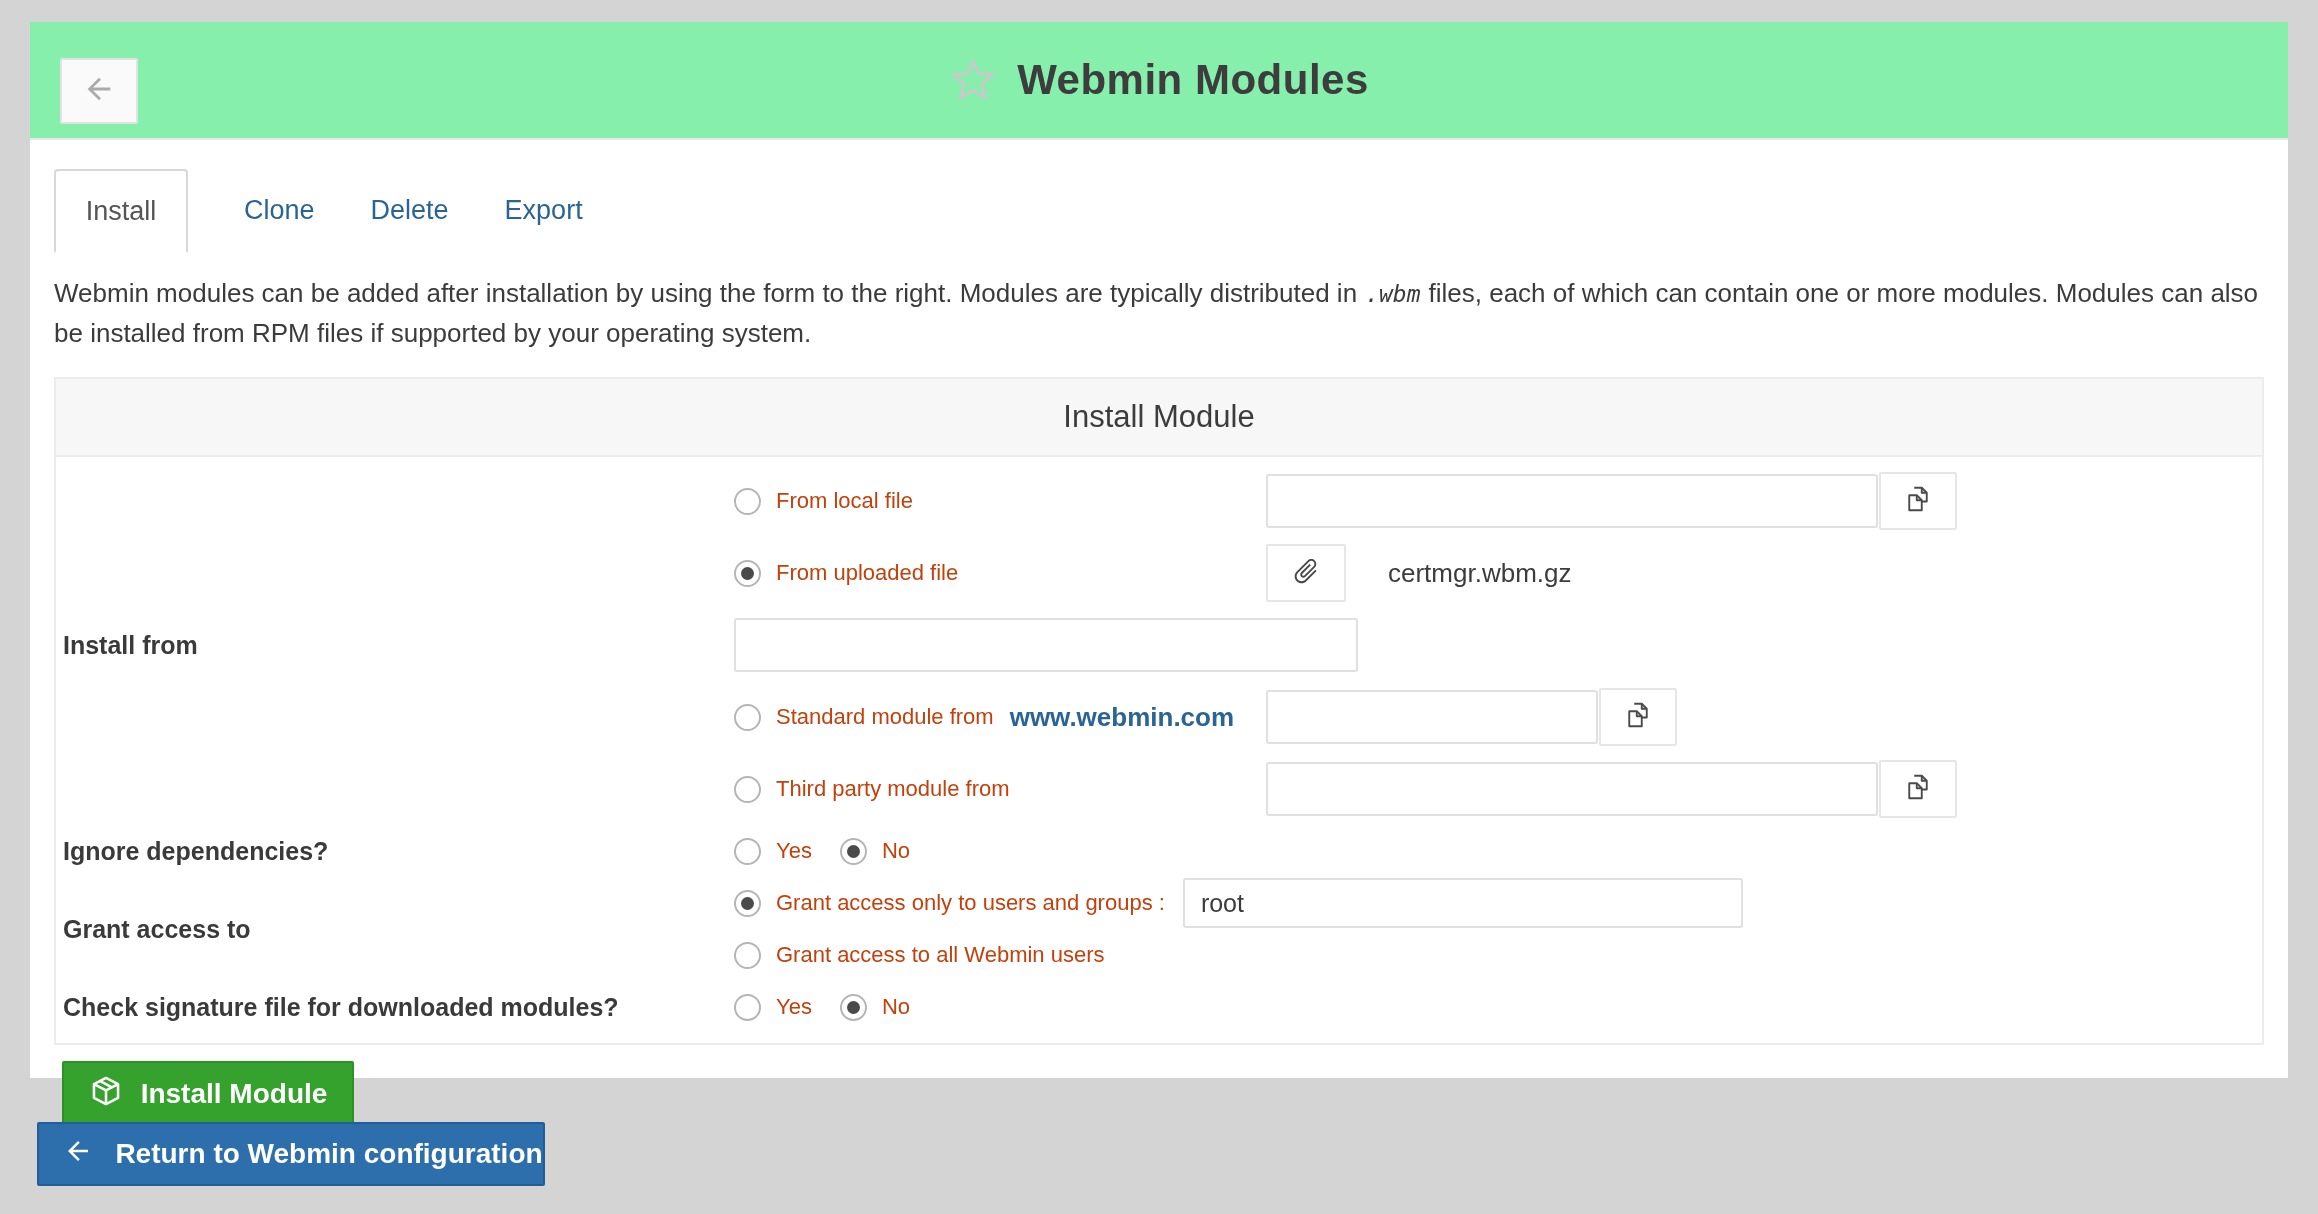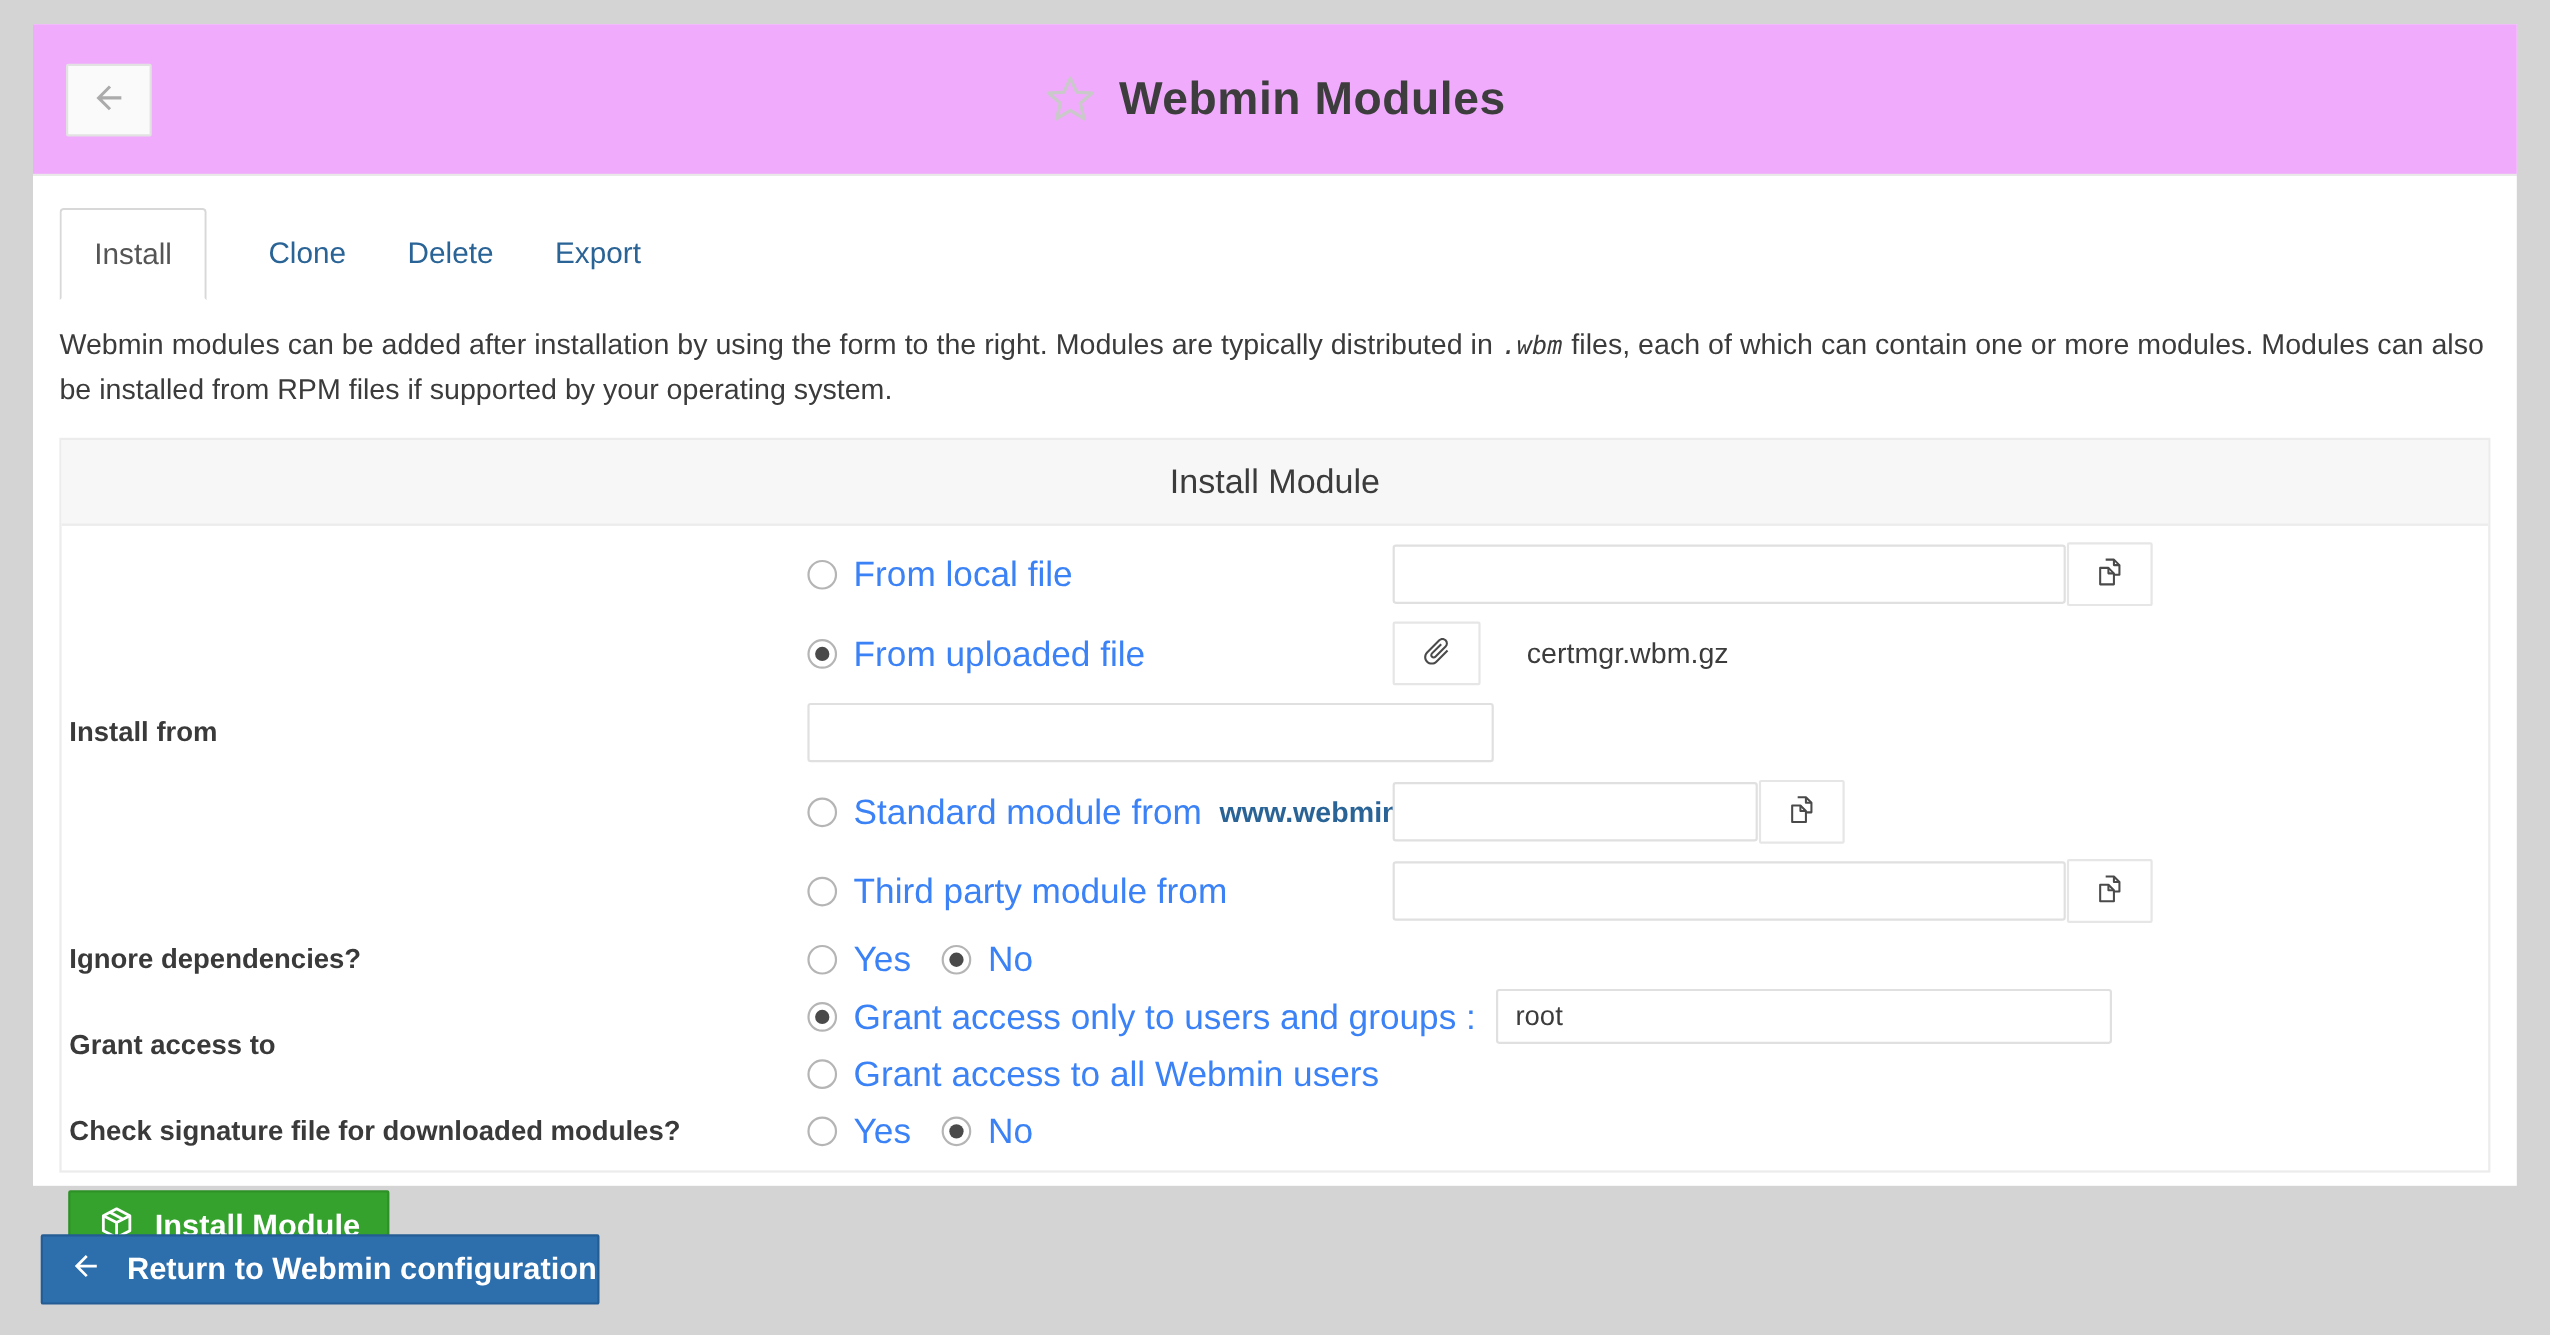--- a/index.html
+++ b/index.html
@@ -11,21 +11,21 @@
     position:relative;
     overflow:hidden;
   }
   .panel {
     position:absolute; left:30px; top:22px;
     width:2258px; height:1056px;
     background:#ffffff;
   }
   
   .panel-header {
-    height:138px; background:#f0abfc; border-bottom:2px solid #e9e9e9;
+    height:118px; background:#86efac; border-bottom:2px solid #e9e9e9;
     position:relative;
   }
   .back-btn {
     position:absolute; left:30px; top:36px;
     width:78px; height:66px;
     background:#fafafa; border:2px solid #e2e2e2; border-radius:2px;
     display:flex; align-items:center; justify-content:center;
     cursor:pointer;
   }
   .back-btn svg { width:34px; height:34px; }
@@ -79,21 +79,21 @@
   .radio {
     width:27px; height:27px; flex:none;
     border:2px solid #b5b5b5; border-radius:50%;
     margin-right:15px; background:#fff;
     display:flex; align-items:center; justify-content:center;
     cursor:pointer;
   }
   .radio .dot { width:13px; height:13px; border-radius:50%; background:#4a4a4a; display:none; }
   .radio.checked .dot { display:block; }
 
-  .opt-label { font-size:32px; color:#3b82f6; white-space:nowrap; }
+  .opt-label { font-size:22px; color:#c2410c; white-space:nowrap; }
   .opt { display:flex; align-items:center; }
   .opt-col { width:532px; flex:none; }
 
   .weblink { font-size:26px; font-weight:bold; color:#2a6496; text-decoration:none; margin-left:16px; cursor:pointer; }
 
   .txt {
     height:54px; border:2px solid #e0e0e0; border-radius:3px;
     font-family:"Liberation Sans", sans-serif; font-size:25px; color:#3c3c3c;
     padding:0 16px; background:#fff;
   }

